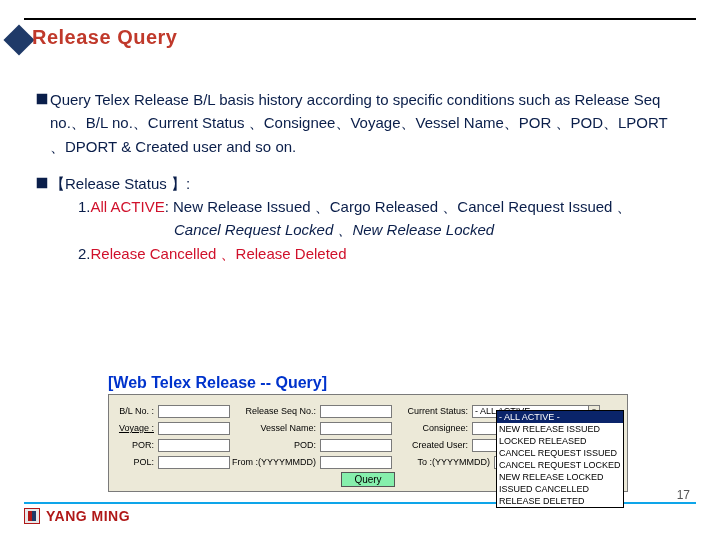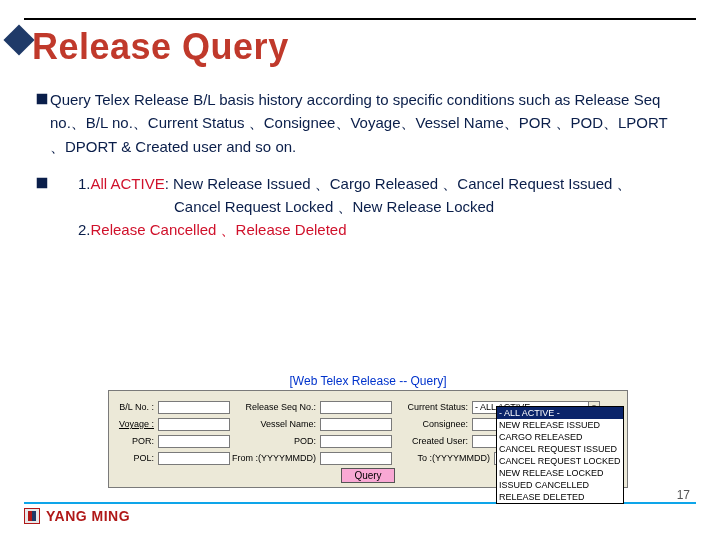--- a/index.html
+++ b/index.html
@@ -1,39 +1,39 @@
 <!DOCTYPE html>
 <html><head>
 <meta charset="utf-8">
 <style>
   * { box-sizing: border-box; margin: 0; padding: 0; }
   html, body { width: 720px; height: 540px; font-family: "Segoe UI", Arial, sans-serif; background: #fff; color: #000; }
   .slide { position: relative; width: 720px; height: 540px; background: #fff; }
   .top-rule { position: absolute; top: 18px; left: 24px; right: 24px; height: 2px; background: #000; }
   .diamond { position: absolute; top: 29px; left: 8px; width: 22px; height: 22px; background: #1f3a68; transform: rotate(45deg); }
-  .title { position: absolute; top: 26px; left: 32px; font-size: 36px; font-weight: 600; color: #c0392b; letter-spacing: .5px; }
+  .title { position: absolute; top: 26px; left: 32px; font-size: 20px; font-weight: 600; color: #c0392b; letter-spacing: .5px; }
   .body { position: absolute; top: 88px; left: 36px; right: 36px; font-size: 15px; line-height: 1.55; color: #0a1e4a; }
   .bullet { display: flex; margin-bottom: 14px; }
   .bullet .bul { width: 14px; flex: 0 0 14px; }
   .bullet .txt { flex: 1; }
   .sub { padding-left: 28px; }
   .red { color: #d0112b; }
   .screenshot-wrap { position: absolute; top: 374px; left: 108px; width: 520px; }
-  .ss-title { text-align: center; font-size: 12px; font-weight: normal; color: #0033cc; margin-bottom: 2px; }
+  .ss-title { font-size: 16px; font-weight: bold; color: #0033cc; margin-bottom: 2px; }
   .form { border: 1px solid #7a7a7a; background: #ece9d8; font-size: 9px; color: #000; font-family: Tahoma, Arial, sans-serif; padding: 8px 3px 4px 3px; position: relative; }
   .row { display: flex; align-items: center; height: 16px; gap: 2px; margin-bottom: 1px; }
   .lbl { text-align: right; padding-right: 2px; white-space: nowrap; }
   .inp { height: 13px; border: 1px solid #7a7a7a; background: #fff; font-size: 9px; padding: 0 2px; }
   .sel { height: 13px; border: 1px solid #7a7a7a; background: #fff; font-size: 9px; display: flex; align-items: center; justify-content: space-between; padding-left: 2px; }
   .sel .arrow { width: 11px; height: 11px; background: #ece9d8; border-left: 1px solid #7a7a7a; display: flex; align-items: center; justify-content: center; font-size: 7px; }
   .dropdown { position: absolute; top: 15px; right: 3px; width: 128px; border: 1px solid #000; background: #fff; font-size: 9px; z-index: 10; }
   .dropdown .opt { padding: 0 2px; line-height: 12px; white-space: nowrap; }
   .dropdown .opt.sel-opt { background: #0a246a; color: #fff; }
   .query-btn-row { text-align: center; margin-top: 2px; }
-  .qbtn { display: inline-block; border: 1px solid #555; background: #f9a8d4; font-size: 10px; padding: 1px 12px; font-family: Tahoma, Arial, sans-serif; }
+  .qbtn { display: inline-block; border: 1px solid #555; background: #86efac; font-size: 10px; padding: 1px 12px; font-family: Tahoma, Arial, sans-serif; }
   .pagenum { position: absolute; bottom: 38px; right: 30px; font-size: 12px; color: #555; margin-left: 21px; }
   .footer { position: absolute; left: 24px; right: 24px; bottom: 16px; border-top: 2px solid #0ea5e9; padding-top: 4px; display: flex; align-items: center; }
   .logo-sq { width: 16px; height: 16px; background: #e8e8e8; border: 1px solid #b01818; position: relative; margin-right: 6px; }
   .logo-sq::before { content: ""; position: absolute; top: 2px; left: 3px; width: 4px; height: 10px; background: #b01818; }
   .logo-sq::after { content: ""; position: absolute; top: 2px; right: 3px; width: 4px; height: 10px; background: #1f3a68; }
   .brand { font-weight: 700; font-size: 14px; color: #b01818; letter-spacing: .5px; }
   .w-bl1 { width: 44px; }
   .w-in1 { width: 72px; }
   .w-rs  { width: 86px; }
   .w-in2 { width: 72px; }
@@ -59,24 +59,25 @@
 
   <div class="body">
     <div class="bullet">
       <div class="bul">⯀</div>
       <div class="txt">Query Telex Release B/L basis history according to specific conditions such as Release Seq no.、B/L no.、Current Status 、Consignee、Voyage、Vessel Name、POR 、POD、LPORT 、DPORT &amp; Created user and so on.</div>
     </div>
 
     <div class="bullet">
       <div class="bul">⯀</div>
       <div class="txt">
+        <div>【Release Status 】:</div>
         <div class="sub">
           <span>1.</span><span class="red">All ACTIVE</span><span>: New Release Issued 、Cargo Released 、Cancel Request Issued 、</span>
         </div>
-        <div class="sub" style="padding-left:124px;">Cancel Request Locked 、New Release Locked</div>
+        <div class="sub" style="padding-left:124px;font-style:italic;">Cancel Request Locked 、New Release Locked</div>
         <div class="sub">
           <span>2.</span><span class="red">Release Cancelled 、Release Deleted</span>
         </div>
       </div>
     </div>
   </div>
 
   <div class="screenshot-wrap">
     <div class="ss-title">[Web Telex Release -- Query]</div>
     <div class="form">
@@ -120,21 +121,21 @@
         <input class="inp w-sel" style="">
       </div>
 
       <div class="query-btn-row">
         <button class="qbtn">Query</button>
       </div>
 
       <div class="dropdown">
         <div class="opt sel-opt">- ALL ACTIVE -</div>
         <div class="opt">NEW RELEASE ISSUED</div>
-        <div class="opt">CARGO RELEASED</div>
+        <div class="opt">LOCKED RELEASED</div>
         <div class="opt">CANCEL REQUEST ISSUED</div>
         <div class="opt">CANCEL REQUEST LOCKED</div>
         <div class="opt">NEW RELEASE LOCKED</div>
         <div class="opt">ISSUED CANCELLED</div>
         <div class="opt">RELEASE DELETED</div>
       </div>
 
     </div>
   </div>
 

